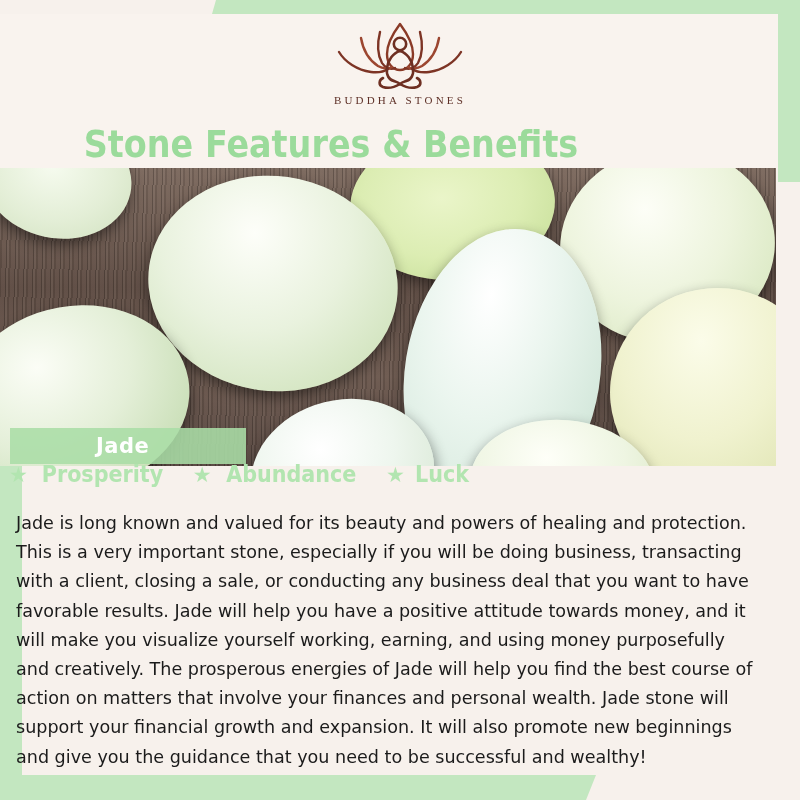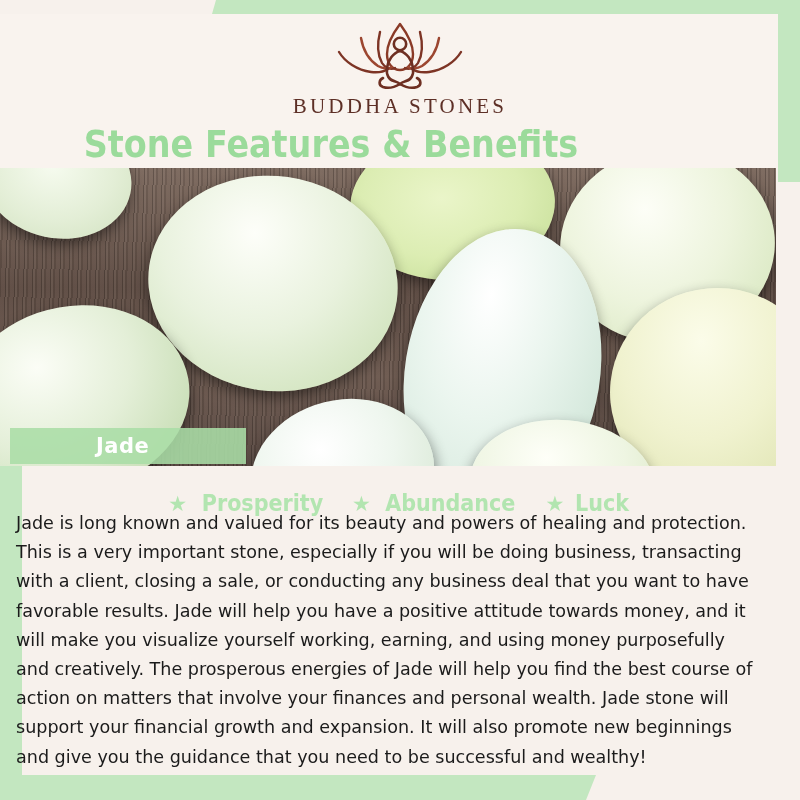--- a/index.html
+++ b/index.html
@@ -80,21 +80,21 @@
     z-index: 5;
   }
   .logo-mark {
     width: 150px;
     height: 72px;
     display: block;
     margin: 0 auto;
   }
   .logo-wordmark {
     font-family: "Liberation Serif", serif;
-    font-size: 21px;
+    font-size: 11px;
     letter-spacing: 3.2px;
     color: #5d2f26;
     margin-top: 4px;
     white-space: nowrap;
   }
 
   
   .title-bar {
     position: absolute;
     top: 122px;
@@ -187,24 +187,23 @@
     font-weight: bold;
     font-size: 21px;
     color: #ffffff;
     margin-left: 86px;
     letter-spacing: 0.5px;
   }
 
   
   .benefits {
     position: absolute;
-    top: 490px;
+    top: 461px;
     left: 0;
     width: 800px;
-    text-align: center;
     white-space: nowrap;
     z-index: 5;
   }
   .benefit {
     display: inline-block;
     vertical-align: middle;
     margin: 0 9px;
   }
   .benefit-star {
     display: inline-block;

